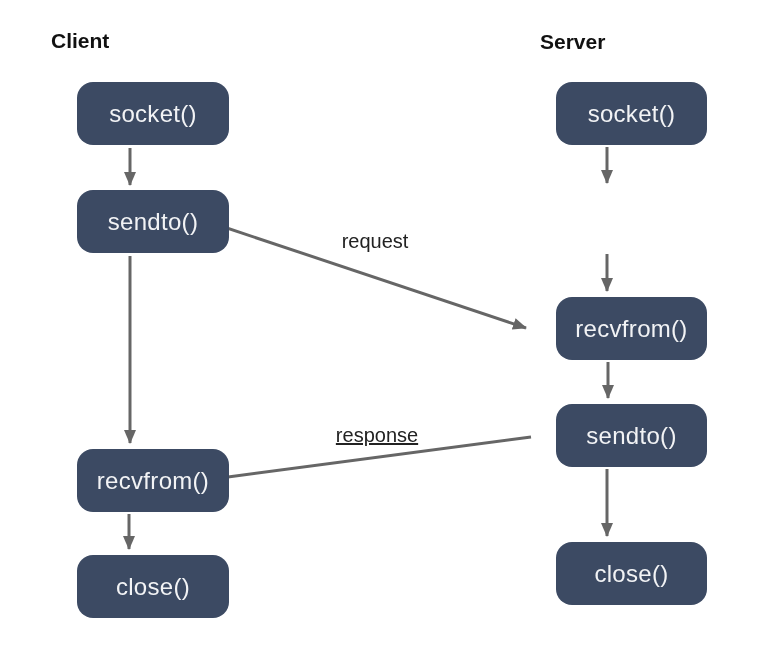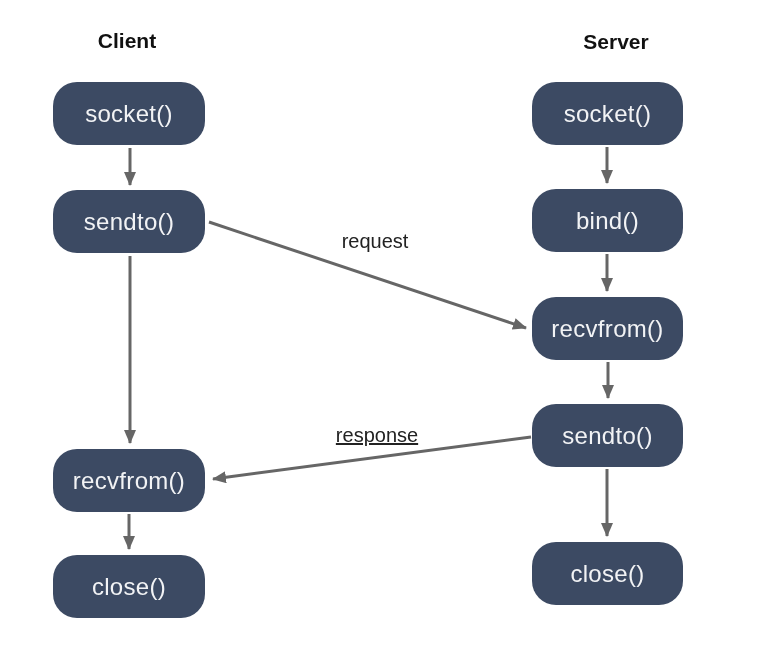--- a/index.html
+++ b/index.html
@@ -18,37 +18,38 @@
     font-family: "Liberation Sans", "DejaVu Sans", sans-serif;
     overflow: hidden;
   }
   .stage { position: relative; width: 759px; height: 668px; }
 
   .col-title {
     position: absolute;
     font-size: 21px;
     font-weight: 700;
     color: var(--title-text);
-    text-align: center;
+    text-align: left;
     width: 152px;
   }
   .client-title { left: 51px; top: 29px; }
   .server-title { left: 540px; top: 30px; }
 
   .node {
     position: absolute;
     width: 152px; height: 63px;
     background: var(--node-fill);
-    border-radius: 24px;
+    border-radius: 16px;
     color: var(--node-text);
     font-size: 24px;
     display: flex;
     align-items: center;
     justify-content: center;
     letter-spacing: 0.3px;
+    margin-left: 24px;
   }
   
   .c-socket   { left: 53px;  top: 82px;  }
   .c-sendto   { left: 53px;  top: 190px; }
   .c-recvfrom { left: 53px;  top: 449px; }
   .c-close    { left: 53px;  top: 555px; }
   
   .s-socket   { left: 532px; top: 82px;  width: 151px; }
   .s-bind     { left: 532px; top: 189px; width: 151px; }
   .s-recvfrom { left: 532px; top: 297px; width: 151px; }
@@ -104,21 +105,20 @@
     <line x1="209" y1="222" x2="526" y2="328" marker-end="url(#ah)"></line>
     <line x1="531" y1="437" x2="213" y2="479" marker-end="url(#ah)"></line>
   </svg>
 
   <div class="node c-socket">socket()</div>
   <div class="node c-sendto">sendto()</div>
   <div class="node c-recvfrom">recvfrom()</div>
   <div class="node c-close">close()</div>
 
   <div class="node s-socket">socket()</div>
-  <div class="node s-bind">bind()</div>
   <div class="node s-recvfrom">recvfrom()</div>
   <div class="node s-sendto">sendto()</div>
   <div class="node s-close">close()</div>
 
   <div class="edge-label lbl-request">request</div>
   <div class="edge-label lbl-response">response</div>
 
 </div>
 
 </body></html>

